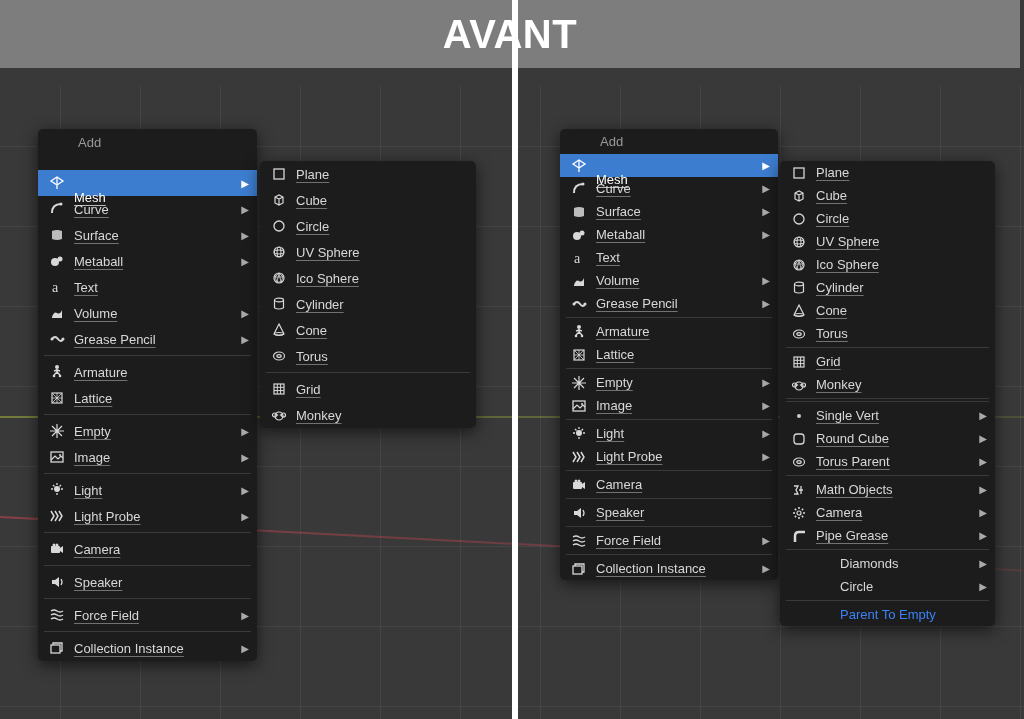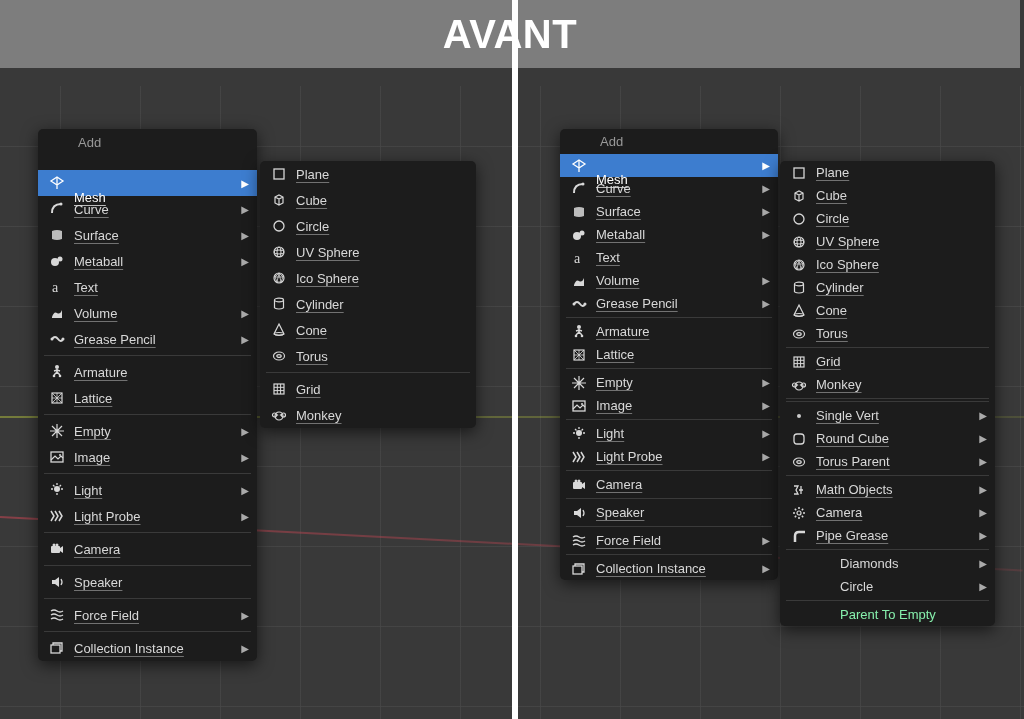--- a/index.html
+++ b/index.html
@@ -56,21 +56,21 @@
     cursor: default;
   }
   .menu-item.sel { background: #3d7dcf; color: #fff; }
   .menu-item.sel .label { text-decoration-color: rgba(255,255,255,0.7); margin-top: 28px; }
   .menu-item .icon { width: 18px; height: 18px; display: flex; align-items: center; justify-content: center; flex: 0 0 18px; }
   .menu-item .icon svg { width: 16px; height: 16px; }
   .menu-item .label { flex: 1; text-decoration: underline; text-decoration-color: rgba(200,200,200,0.5); text-underline-offset: 3px; white-space: nowrap; }
   .menu-item .label.noul { text-decoration: none; margin-left: 24px; }
   .menu-item .arrow { font-size: 10px; color: #aaa; }
   .menu-item.sel .arrow { color: #fff; }
-  .menu-item.disabled { color: #86efac; }
+  .menu-item.disabled { color: #3b82f6; }
   .separator { height: 1px; margin: 3px 6px; background: #3a3a3a; }
   .dot { width: 4px; height: 4px; background: #ccc; border-radius: 50%; }
 
   
   #left-add   { top: 129px; left: 38px;  width: 219px; }
   #left-sub   { top: 161px; left: 260px; width: 216px; }
   #right-add  { top: 129px; left: 560px; width: 218px; }
   #right-sub  { top: 161px; left: 780px; width: 215px; }
 
   

